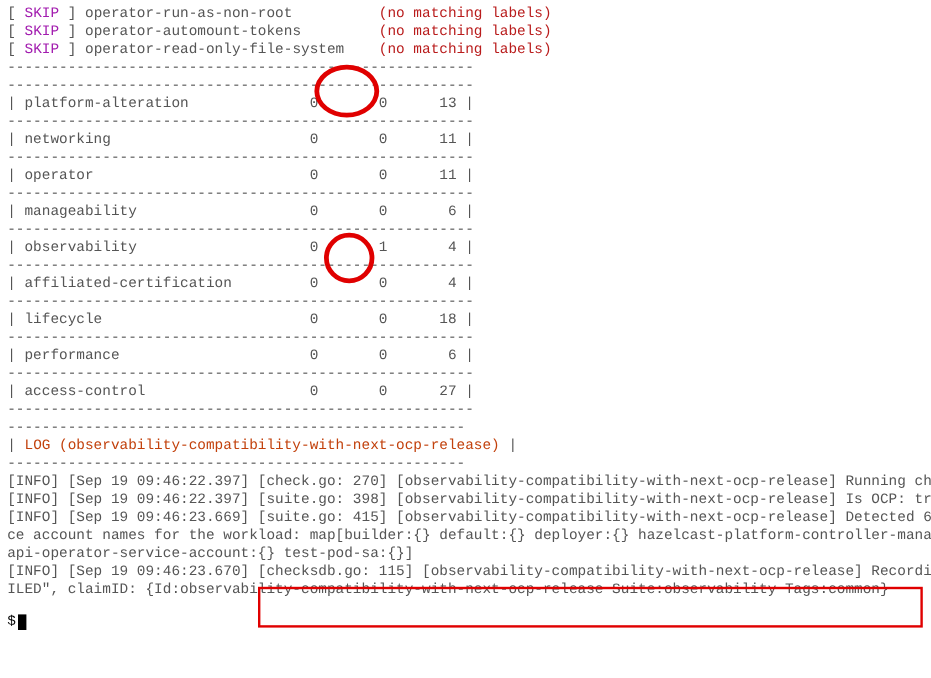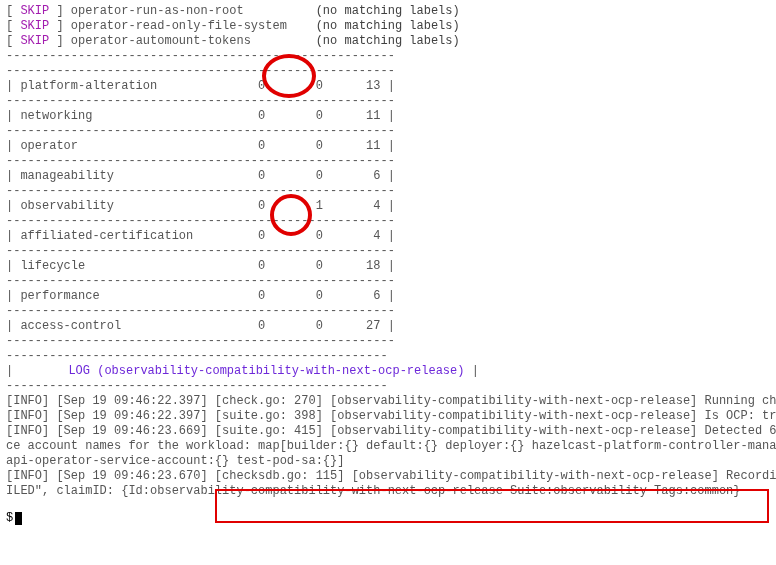--- a/index.html
+++ b/index.html
@@ -8,22 +8,22 @@
     background: #ffffff;
     font-family: "Consolas", "Courier New", monospace;
     font-size: 12px;
     line-height: 1.25;
     color: #555555;
     width: 776px;
     box-sizing: border-box;
     position: relative;
   }
   .skip-tag { color: #a21caf; }
-  .log-hdr { color: #6d28d9; margin-left: 48px; }
-  .dim { color: #404040; }
+  .log-hdr { color: #c2410c; }
+  .dim { color: #b91c1c; }
   .line { white-space: pre; }
   .circle {
     position: absolute;
     border: 4px solid #e00000;
     border-radius: 50%;
     pointer-events: none;
   }
   .circle1 { left: 262px; top: 54px; width: 46px; height: 36px; }
   .circle2 { left: 270px; top: 194px; width: 34px; height: 34px; }
   .redbox {
@@ -43,22 +43,22 @@
 </style>
 </head>
 <body>
 
 <div class="circle circle1"></div>
 <div class="circle circle2"></div>
 <div class="redbox redbox1"></div>
 
 <div id="skip-block">
     <div class="line">[ <span class="skip-tag">SKIP</span> ] operator-run-as-non-root          <span class="dim">(no matching labels)</span></div>
+    <div class="line">[ <span class="skip-tag">SKIP</span> ] operator-automount-tokens         <span class="dim">(no matching labels)</span></div>
     <div class="line">[ <span class="skip-tag">SKIP</span> ] operator-read-only-file-system    <span class="dim">(no matching labels)</span></div>
-    <div class="line">[ <span class="skip-tag">SKIP</span> ] operator-automount-tokens         <span class="dim">(no matching labels)</span></div>
   </div>
 
 <div id="table-block">
     <div class="line"></div>
     <div class="line">------------------------------------------------------</div>
     <div class="line">------------------------------------------------------</div>
     <div class="line">| platform-alteration              0       0      13 |</div>
     <div class="line">------------------------------------------------------</div>
     <div class="line">| networking                       0       0      11 |</div>
     <div class="line">------------------------------------------------------</div>

